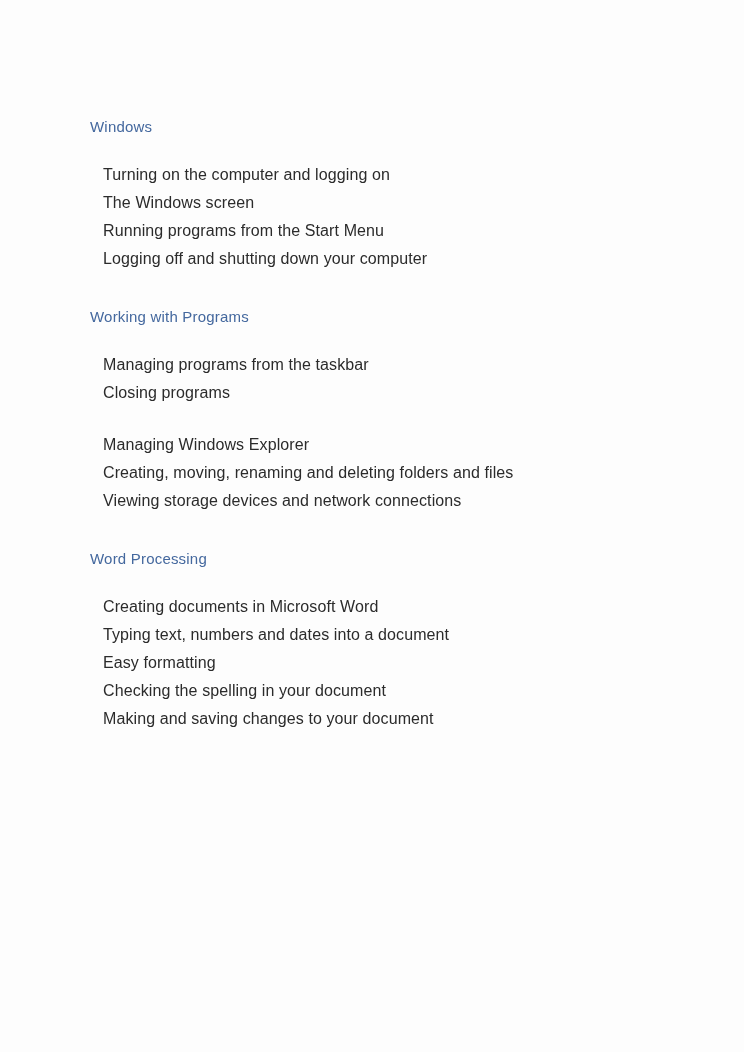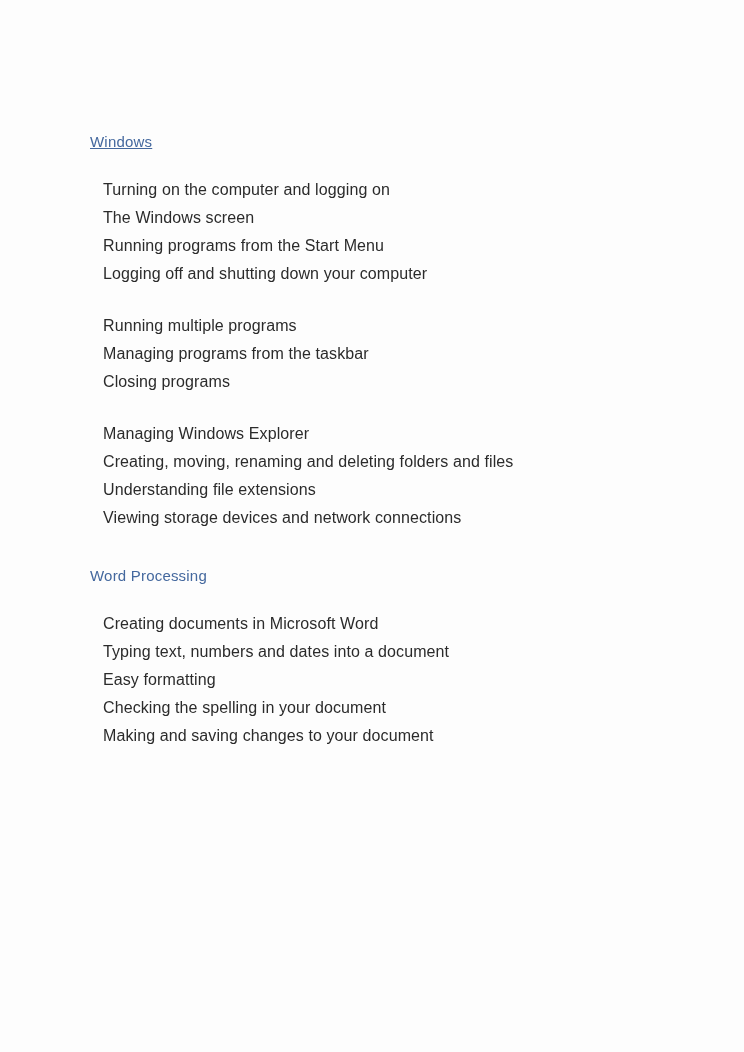--- a/index.html
+++ b/index.html
@@ -20,22 +20,21 @@
   }
   .section-heading {
     font-size: 15px;
     line-height: 20px;
     font-weight: 400;
     color: #44689E;
     margin: 34px 0 0 0;
     letter-spacing: 0.2px;
   }
   .section:first-child .section-heading {
-    margin-top: 15px;
-    text-decoration: underline;
+    margin-top: 0;
   }
   .topic-list {
     list-style: none;
     margin: 24px 0 0 13px;
     padding: 0;
   }
   .topic-list li {
     font-size: 16px;
     line-height: 28px;
     color: #2b2b2b;
@@ -51,32 +50,31 @@
     <h2 class="section-heading">Windows</h2>
     <ul class="topic-list">
       <li>Turning on the computer and logging on</li>
       <li>The Windows screen</li>
       <li>Running programs from the Start Menu</li>
       <li>Logging off and shutting down your computer</li>
     </ul>
   </div>
 
   <div class="section">
+    <h2 class="section-heading">Working with Programs</h2>
     <ul class="topic-list">
-      <li>Running multiple programs</li>
       <li>Managing programs from the taskbar</li>
       <li>Closing programs</li>
     </ul>
   </div>
 
   <div class="section">
     <ul class="topic-list">
       <li>Managing Windows Explorer</li>
       <li>Creating, moving, renaming and deleting folders and files</li>
-      <li>Understanding file extensions</li>
       <li>Viewing storage devices and network connections</li>
     </ul>
   </div>
 
   <div class="section">
     <h2 class="section-heading">Word Processing</h2>
     <ul class="topic-list">
       <li>Creating documents in Microsoft Word</li>
       <li>Typing text, numbers and dates into a document</li>
       <li>Easy formatting</li>

